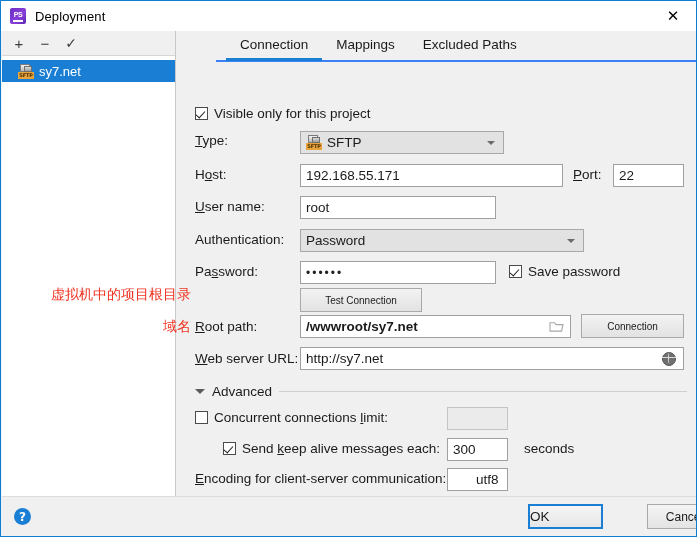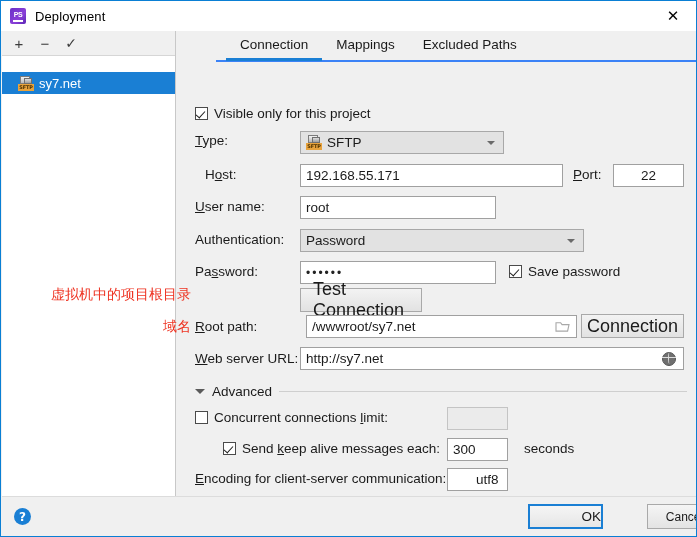--- a/index.html
+++ b/index.html
@@ -66,21 +66,21 @@
     border-bottom: 1px solid #d6d6d6;
     display: flex; align-items: center; gap: 0px;
     padding-left: 4px;
   }
   .tool-btn {
     width: 26px; height: 22px;
     display: flex; align-items: center; justify-content: center;
     font-size: 15px; color: #3c3c3c; cursor: default;
   }
   .tool-btn.check { font-size: 14px; }
-  #server-list { padding-top: 16px; }
+  #server-list { padding-top: 4px; }
   .server-item {
     height: 22px;
     display: flex; align-items: center;
     padding-left: 16px;
     background: #1a7fd4;
     color: #ffffff;
     font-size: 13px;
   }
   .sftp-ico {
     width: 16px; height: 15px; margin-right: 5px;
@@ -169,21 +169,21 @@
     width: 0; height: 0;
     border-left: 4px solid transparent;
     border-right: 4px solid transparent;
     border-top: 4px solid #6a6a6a;
   }
 
   .btn {
     height: 24px;
     background: linear-gradient(180deg,#f3f3f3 0%, #e2e2e2 100%);
     border: 1px solid #a9a9a9;
-    font-size: 18px;
+    font-size: 10px;
     display: flex; align-items: center; justify-content: center;
     padding: 0 12px;
     cursor: default;
     color: #1a1a1a;
   }
 
   .cb {
     width: 13px; height: 13px;
     border: 1px solid #4a4a4a;
     background: #ffffff;
@@ -257,21 +257,21 @@
     background: #1a7fd4;
     color: #fff; font-size: 12px; font-weight: bold;
     display: flex; align-items: center; justify-content: center;
     font-family: "DejaVu Sans", sans-serif;
   }
   #ok-btn {
     position: absolute; left: 527px; top: 503px;
     width: 75px; height: 25px;
     background: linear-gradient(180deg,#f5f5f5 0%, #e6e6e6 100%);
     border: 2px solid #1a7fd4;
-    display: flex; align-items: center; justify-content: flex-end;
+    display: flex; align-items: center; justify-content: flex-start;
     font-size: 13.5px; cursor: default;
   }
   #cancel-btn {
     position: absolute; left: 610px; top: 503px;
     width: 75px; height: 25px;
     background: linear-gradient(180deg,#f5f5f5 0%, #e3e3e3 100%);
     border: 1px solid #a9a9a9;
     display: flex; align-items: center; justify-content: center;
     font-size: 12px; cursor: default; margin-left: 36px;
   }
@@ -329,30 +329,30 @@
       <div class="combo" style="position:absolute; left:123px; top:69px; width:204px;">
         <span class="sftp-ico" style="margin-right:5px;">
           <span class="box"></span>
             <span class="box2"></span>
           <span class="lbl">SFTP</span>
         </span>
         <span>SFTP</span>
         <span class="arrow"></span>
       </div>
 
-      <div class="row" style="left:28px; top:105px;">
+      <div class="row" style="left:18px; top:105px;">
         <span class="lbl-txt">H<span class="mn">o</span>st:</span>
       </div>
       <div class="tf" style="position:absolute; left:123px; top:102px; width:263px;text-align:right;">
         <span>192.168.55.171</span>
       </div>
       <div class="row" style="left:396px; top:105px;">
         <span class="lbl-txt"><span class="mn">P</span>ort:</span>
       </div>
-      <div class="tf" style="position:absolute; left:436px; top:102px; width:71px;justify-content:center;">
+      <div class="tf" style="position:absolute; left:436px; top:102px; width:71px;">
         <span>22</span>
       </div>
 
       <div class="row" style="left:18px; top:137px;">
         <span class="lbl-txt"><span class="mn">U</span>ser name:</span>
       </div>
       <div class="tf" style="position:absolute; left:123px; top:134px; width:196px;">
         <span>root</span>
       </div>
 
@@ -375,21 +375,21 @@
         <span class="lbl-txt">Save password</span>
       </div>
 
       <div class="btn" style="position:absolute; left:123px; top:226px; width:122px;">
         <span>Test Connection</span>
       </div>
 
       <div class="row" style="left:18px; top:257px;">
         <span class="lbl-txt"><span class="mn">R</span>oot path:</span>
       </div>
-      <div class="tf" style="position:absolute; left:129px; top:253px; width:271px;">
+      <div class="tf" style="position:absolute; left:123px; top:253px; width:271px;font-weight:bold;">
         <span>/wwwroot/sy7.net</span>
         <svg class="folder-ico" viewBox="0 0 16 14">
           <path d="M1 3 L6 3 L7.5 5 L15 5 L13.5 12 L1 12 Z" fill="none" stroke="#a8a8a8" stroke-width="1.2"></path>
         </svg>
       </div>
       <div class="btn" style="position:absolute; left:404px; top:252px; width:103px;">
         <span>Connection</span>
       </div>
 
       <div class="row" style="left:18px; top:289px;">

